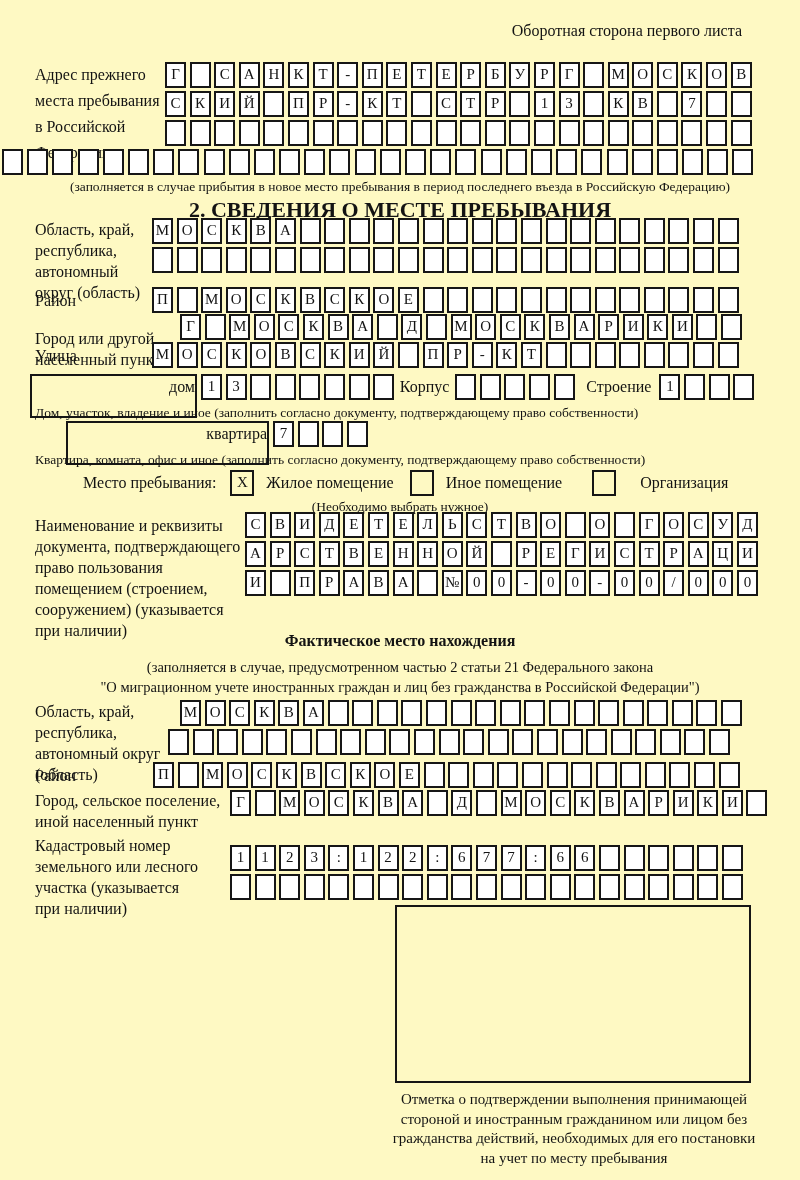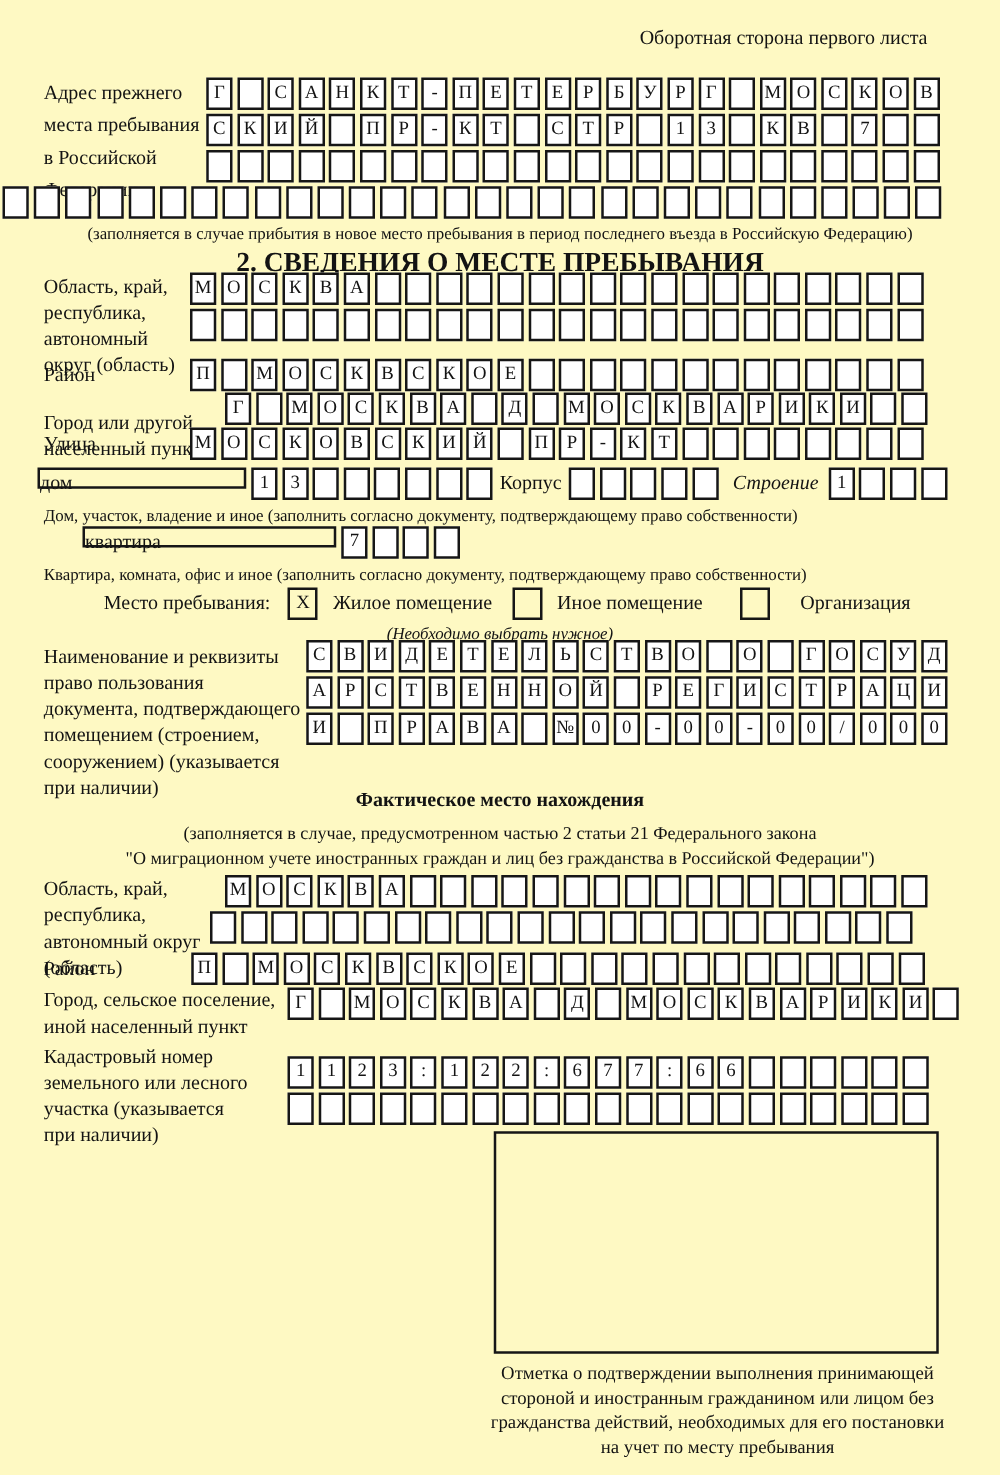--- a/index.html
+++ b/index.html
@@ -9,21 +9,21 @@
   .lbl{position:absolute;font-size:16px;line-height:21px;}
   .lbl .ln{white-space:nowrap;}
   .cellrow{position:absolute;display:flex;}
   .cell{box-sizing:border-box;flex:0 0 auto;width:21px;height:26px;border:2px solid #161616;
         margin-right:3.6px;font-size:15px;line-height:21px;text-align:center;background:#fff;}
   .wide .cell{margin-right:4.2px;}
   .caption{position:absolute;font-size:13.5px;line-height:17px;}
   .center{left:0;right:0;text-align:center;}
   .sect-title{position:absolute;left:0;right:0;text-align:center;font-weight:bold;font-size:22px;}
   .flexrow{position:absolute;display:flex;align-items:flex-start;}
-  .widebox{box-sizing:border-box;height:17px;border:2px solid #161616;text-align:left;
+  .widebox{box-sizing:border-box;height:44px;border:2px solid #161616;text-align:right;
            font-size:16px;line-height:21px;flex:0 0 auto;}
   .inl{font-size:16px;line-height:26px;flex:0 0 auto;white-space:nowrap;}
   .checkbox{box-sizing:border-box;flex:0 0 auto;width:24px;height:26px;border:2px solid #161616;
             text-align:center;font-size:15px;line-height:21px;}
   .stamp{position:absolute;left:395px;top:905px;width:356px;height:178px;border:2px solid #161616;
          box-sizing:border-box;}
   .stamp-cap{position:absolute;left:348px;top:1090px;width:452px;text-align:center;
              font-size:15px;line-height:19.5px;}
 </style>
 </head>
@@ -311,21 +311,21 @@
         <div class="cell"></div>
       </div>
     <div class="inl" style="margin:0 6px 0 2px;">Корпус</div>
     <div class="cellrow" style="position:static;">
         <div class="cell"></div>
         <div class="cell"></div>
         <div class="cell"></div>
         <div class="cell"></div>
         <div class="cell"></div>
       </div>
-    <div class="inl" style="margin:0 8px 0 8px;font-style:italic;">Строение</div>
+    <div class="inl" style="margin:0 8px 0 8px;">Строение</div>
     <div class="cellrow" style="position:static;">
         <div class="cell">1</div>
         <div class="cell"></div>
         <div class="cell"></div>
         <div class="cell"></div>
       </div>
   </div>
   <div class="caption" style="left:35px;top:404px;">Дом, участок, владение и иное (заполнить согласно документу, подтверждающему право собственности)</div>
 
   <div class="flexrow" style="left:30px;top:421px;">
@@ -341,26 +341,26 @@
 
   <div class="flexrow" style="left:35px;top:470px;">
     <div class="inl" style="margin-right:14px;margin-left:48px;">Место пребывания:</div>
     <div class="checkbox">X</div>
     <div class="inl" style="margin-left:12px;">Жилое помещение</div>
     <div class="checkbox" style="margin-left:16px;"></div>
     <div class="inl" style="margin-left:12px;">Иное помещение</div>
     <div class="checkbox" style="margin-left:30px;"></div>
     <div class="inl" style="margin-left:24px;">Организация</div>
   </div>
-  <div class="caption" style="left:120px;top:498px;width:560px;text-align:center;font-style:italic;">(Необходимо выбрать нужное)</div>
+  <div class="caption" style="left:120px;top:498px;width:560px;text-align:center;">(Необходимо выбрать нужное)</div>
 
   <div class="lbl" style="left:35px;top:515px;">
       <div class="ln">Наименование и реквизиты</div>
+      <div class="ln">документа, подтверждающего</div>
       <div class="ln">право пользования</div>
-      <div class="ln">документа, подтверждающего</div>
       <div class="ln">помещением (строением,</div>
       <div class="ln">сооружением) (указывается</div>
       <div class="ln">при наличии)</div>
     </div>
   <div class="cellrow" style="left:245px;top:512px;">
       <div class="cell">С</div>
       <div class="cell">В</div>
       <div class="cell">И</div>
       <div class="cell">Д</div>
       <div class="cell">Е</div>

